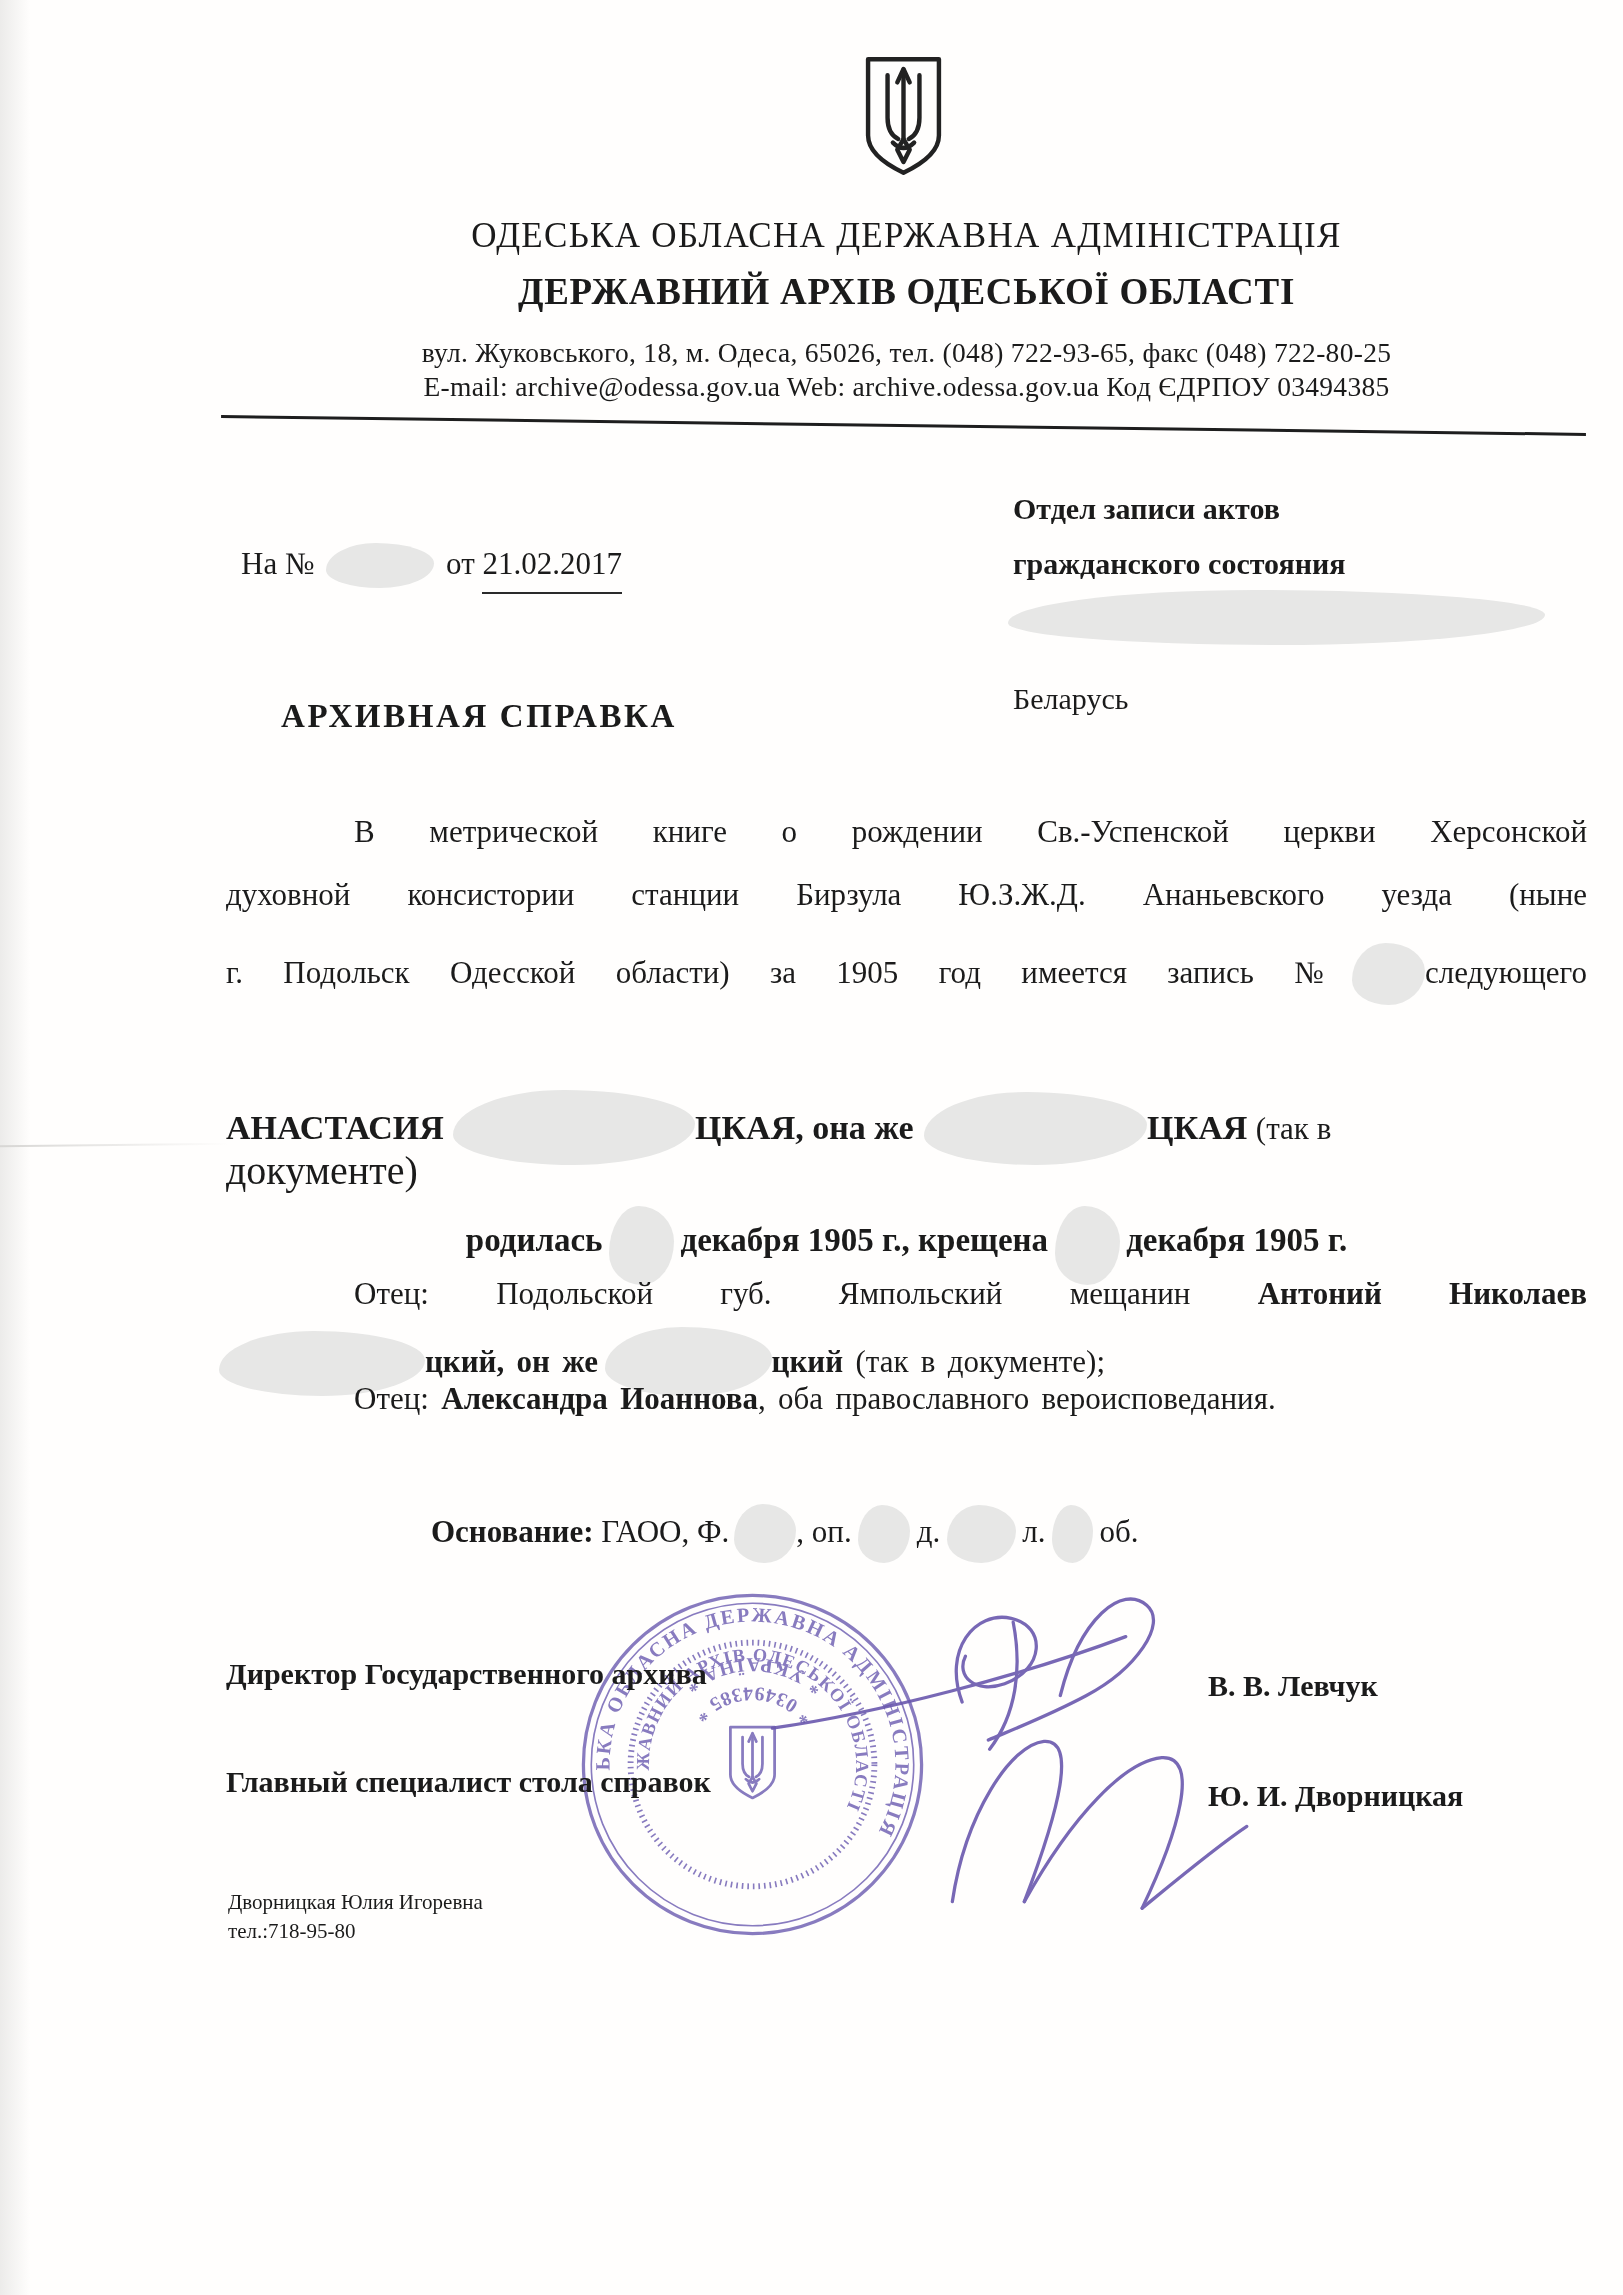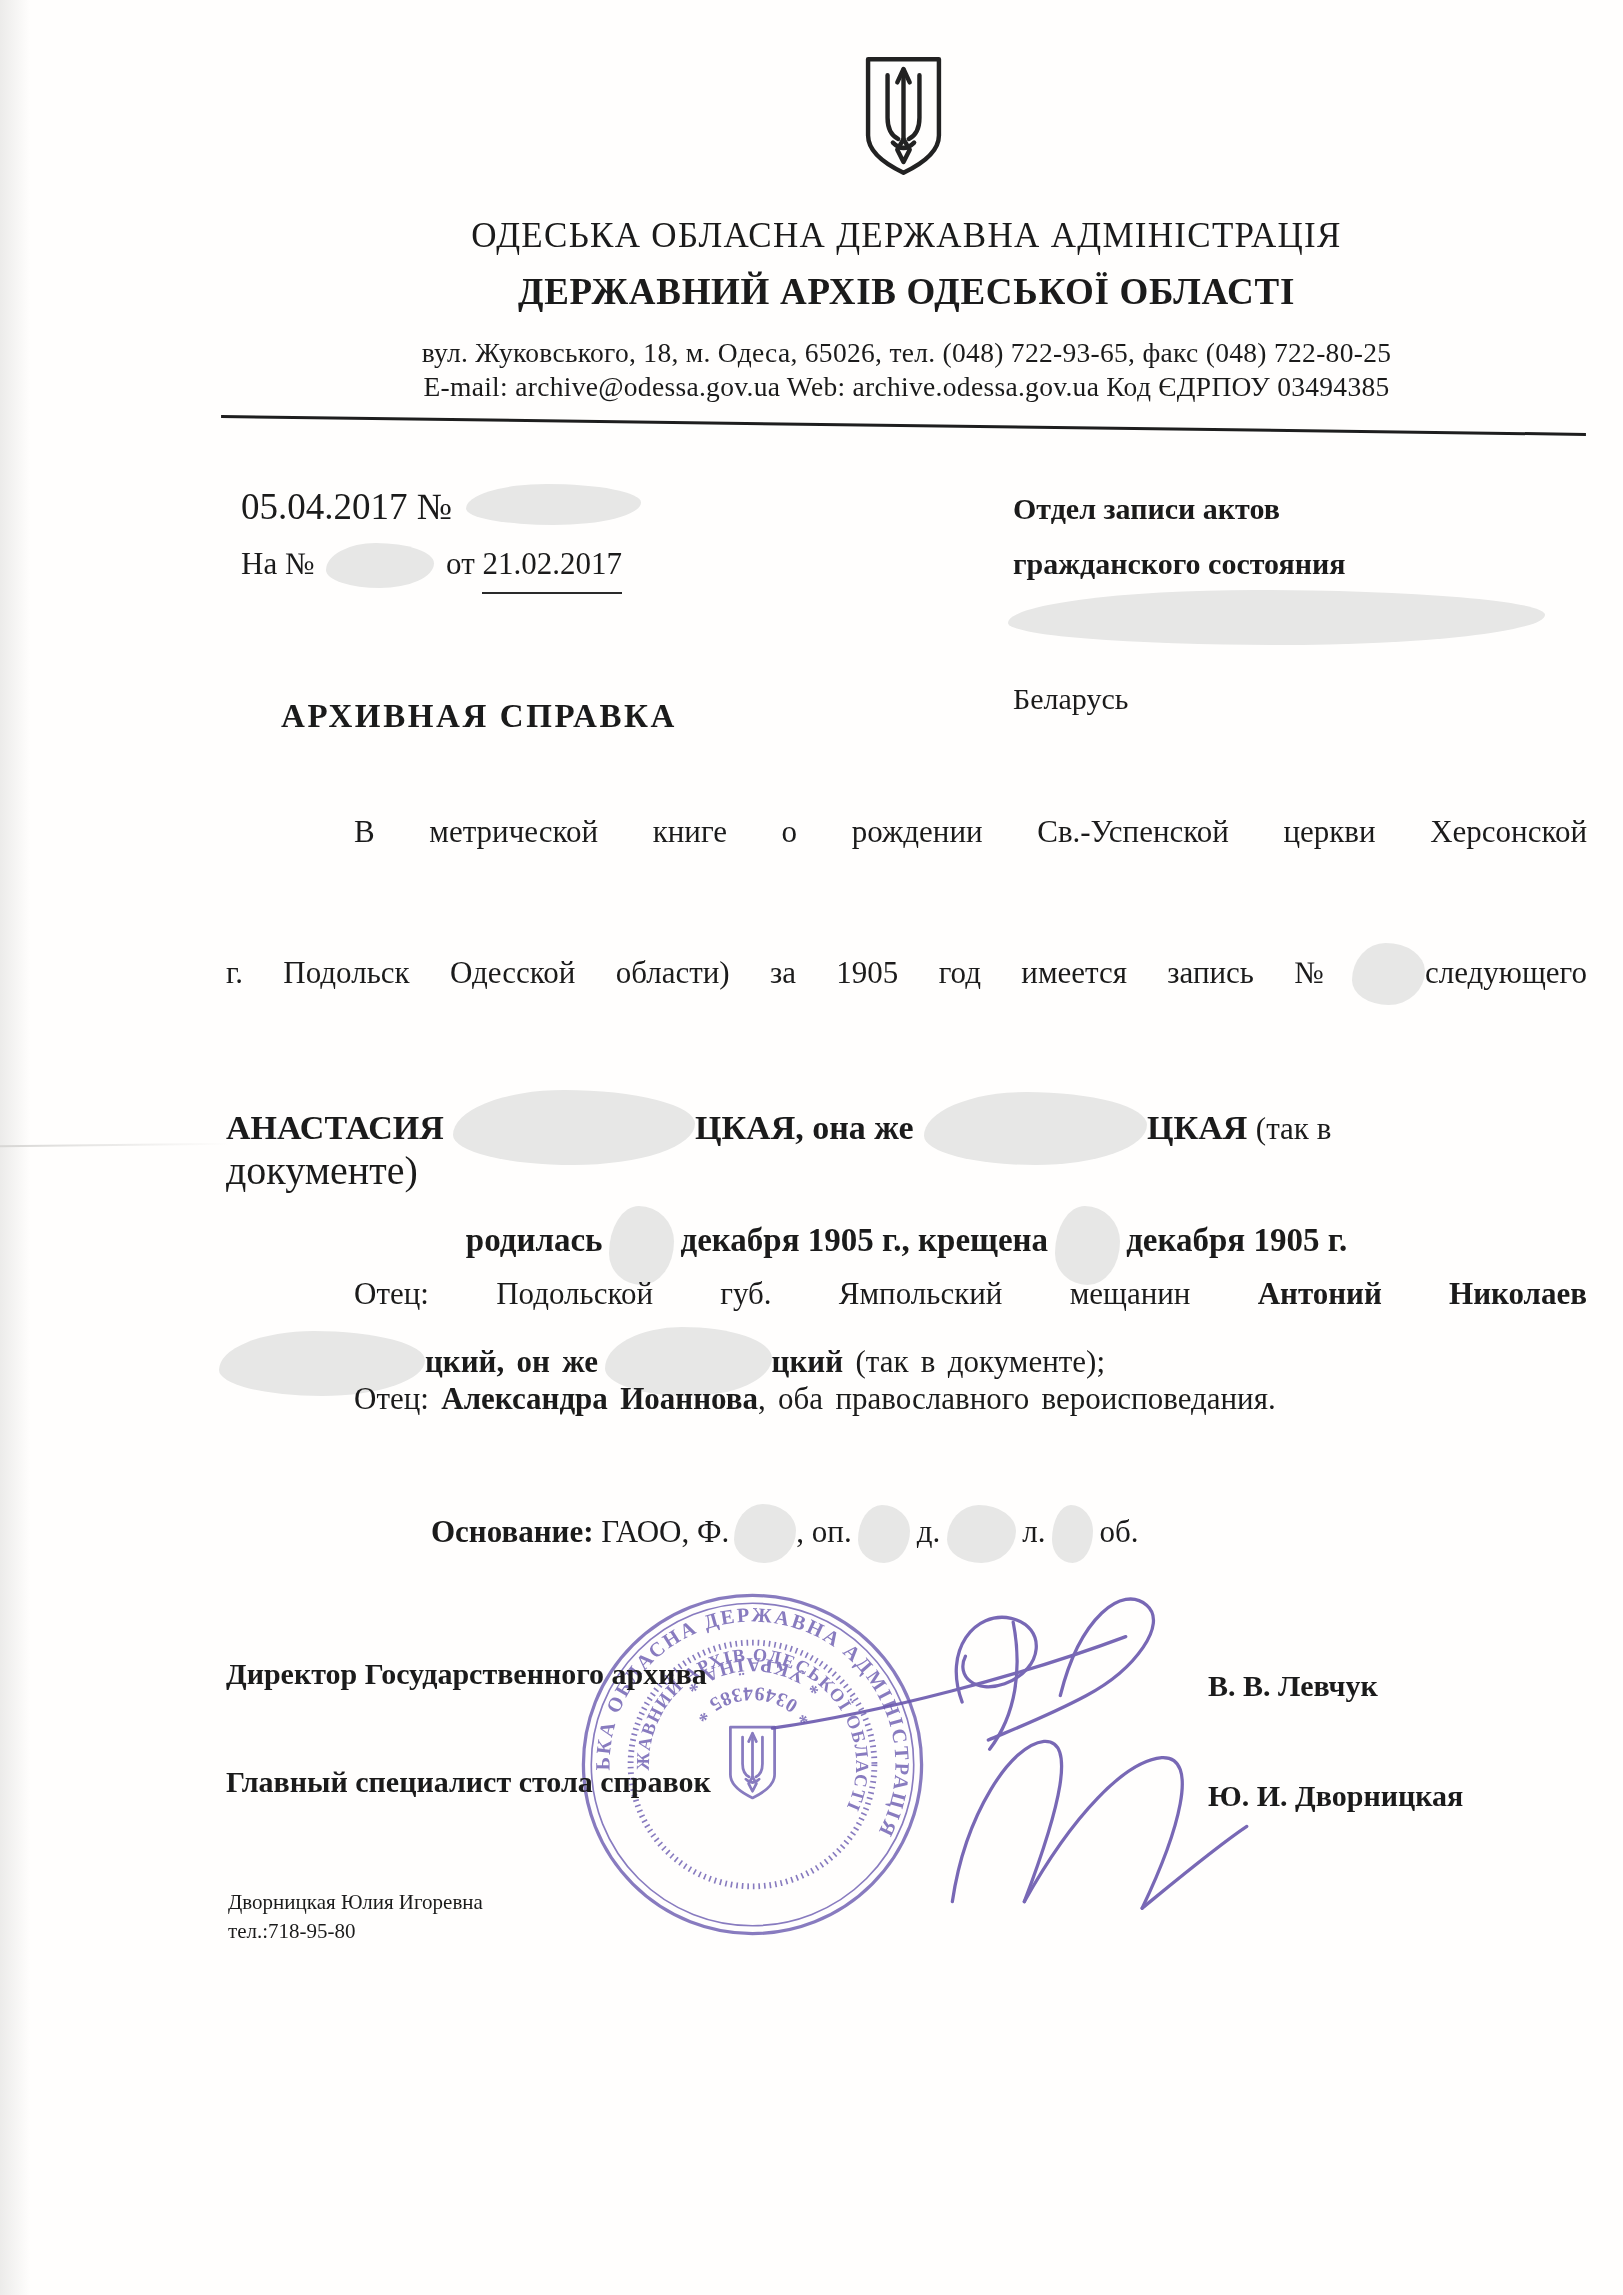--- a/index.html
+++ b/index.html
@@ -75,32 +75,32 @@
   <svg class="abs" style="left:859px;top:54px;color:#222" width="89" height="124" viewBox="0 0 100 140">
     <use href="#tryzub"></use>
   </svg>
 
   <div class="abs ctr org1">ОДЕСЬКА ОБЛАСНА ДЕРЖАВНА АДМІНІСТРАЦІЯ</div>
   <div class="abs ctr org2">ДЕРЖАВНИЙ АРХІВ ОДЕСЬКОЇ ОБЛАСТІ</div>
   <div class="abs ctr addr addr1">вул. Жуковського, 18,  м. Одеса,  65026,   тел. (048) 722-93-65,  факс (048) 722-80-25</div>
   <div class="abs ctr addr addr2">E-mail: archive@odessa.gov.ua   Web: archive.odessa.gov.ua   Код ЄДРПОУ 03494385</div>
   <div class="abs rule"></div>
 
-  <div class="abs ref1"><span>05.04.2017 №</span><span class="redact" style="width:175px;height:41px;margin-left:14.4px;vertical-align:-6.5px"></span></div>
   <div class="abs ref2"><span>На №</span><span class="redact" style="width:108px;height:45px;margin:0 11.8px;vertical-align:-14.4px"></span><span>от</span>
     <span class="u-date">21.02.2017</span></div>
 
   <div class="abs recip recip-b" style="top:492px">Отдел записи актов</div>
   <div class="abs recip recip-b" style="top:547px">гражданского состояния</div>
   <div class="abs redact block" style="left:1008px;top:590px;width:537px;height:55px"></div>
   <div class="abs recip" style="top:682px">Беларусь</div>
 
   <div class="abs doc-title">АРХИВНАЯ СПРАВКА</div>
 
   <div class="abs bodyline just indent" style="top:814px">В метрической книге о рождении Св.-Успенской церкви Херсонской</div>
+  <div class="abs bodyline just" style="top:877px">духовной консистории станции Бирзула Ю.З.Ж.Д. Ананьевского уезда (ныне</div>
   <div class="abs bodyline just" style="top:943px"><span>г. Подольск Одесской области) за 1905 год имеется запись №</span><span class="redact" style="width:73px;height:62px;vertical-align:-22px"></span><span>следующего</span></div>
 
   <div class="abs nameline" style="top:1090px"><span class="b">АНАСТАСИЯ</span><span class="redact" style="width:242px;height:75px;margin-left:9.2px;vertical-align:-26px"></span><span class="b">ЦКАЯ, она же</span><span class="redact" style="width:223px;height:73px;margin-left:10.5px;vertical-align:-26px"></span><span class="b">ЦКАЯ</span> <span style="font-size:31px">(так в</span></div>
   <div class="abs nameline" style="top:1147px;font-size:40px">документе)</div>
 
   <div class="abs b" style="left:291px;top:1206px;width:1231px;text-align:center;font-size:33px"><span>родилась</span><span class="redact" style="width:65px;height:79px;margin:0 6.5px;vertical-align:-34px"></span><span>декабря 1905 г., крещена</span><span class="redact" style="width:65px;height:79px;margin:0 6.5px;vertical-align:-34px"></span><span>декабря 1905 г.</span></div>
 
   <div class="abs bodyline just indent" style="top:1276px"><span>Отец:</span> <span>Подольской губ. Ямпольский мещанин</span> <span class="b">Антоний Николаев</span></div>
   <div class="abs bodyline" style="left:219px;top:1327px"><span class="redact" style="width:206px;height:65px;vertical-align:-23.6px"></span><span class="b">цкий, он же</span><span class="redact" style="width:167px;height:69px;margin-left:6.5px;vertical-align:-23.6px"></span><span class="b">цкий</span> <span>(так в документе);</span></div>
 

